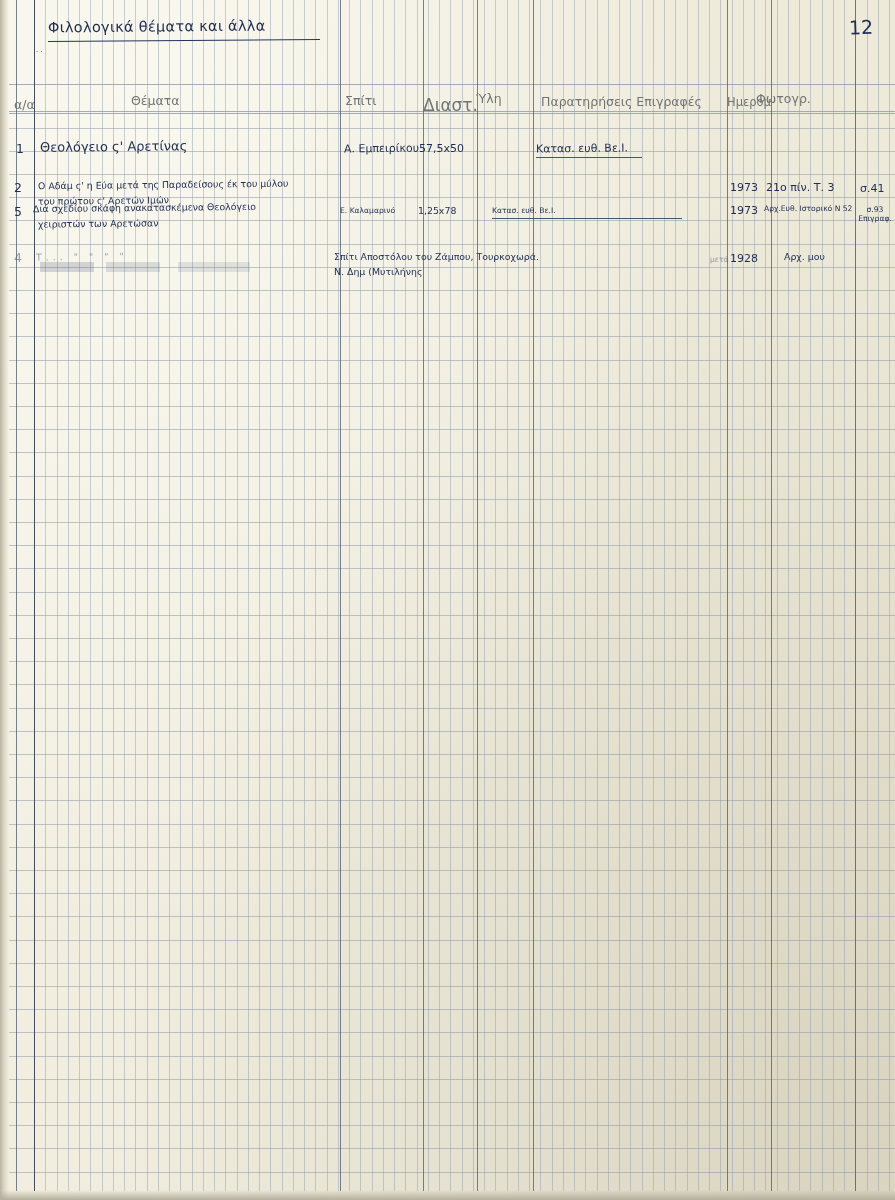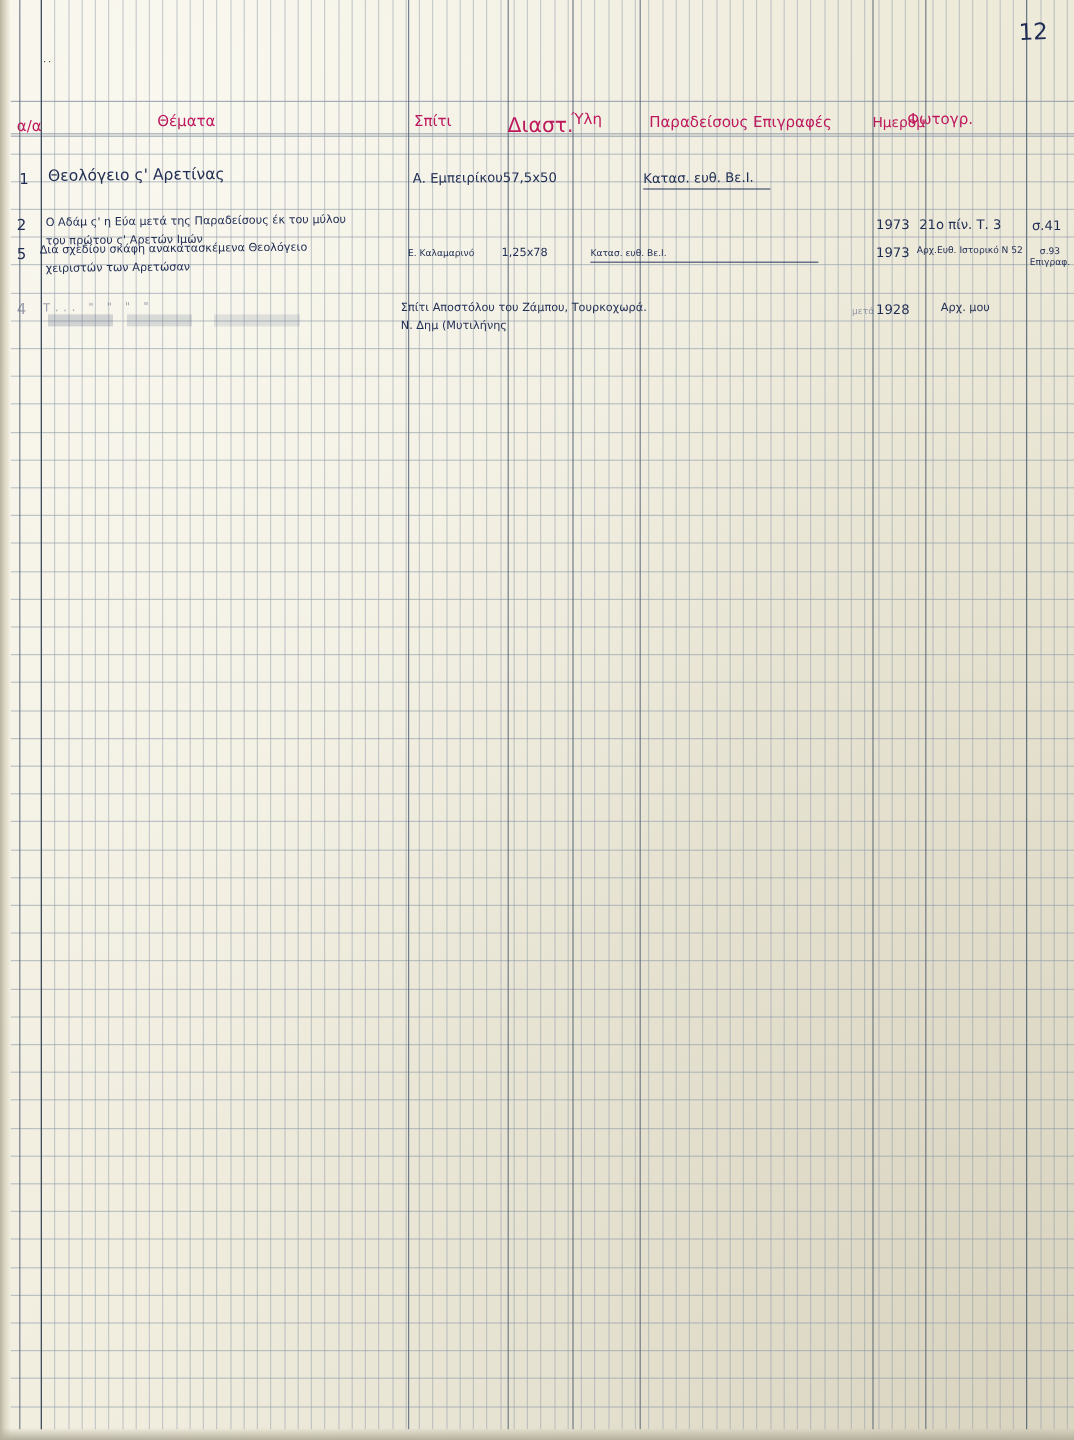--- a/index.html
+++ b/index.html
@@ -109,21 +109,21 @@
     font-size: 9px;
     color: #3b4a6b;
     letter-spacing: 2px;
   }
 
   
   .colhead {
     position: absolute;
     font-family: "DejaVu Sans", sans-serif;
     font-size: 12.5px;
-    color: #be185d;
+    color: #737373;
     white-space: nowrap;
   }
 
   
   .cell {
     position: absolute;
     font-family: "DejaVu Sans", sans-serif;
     color: #1f2c53;
     white-space: nowrap;
     line-height: 1.05;
@@ -298,29 +298,33 @@
       <div class="vline major" style="left: 524px;"></div>
       <div class="vline major" style="left: 718px;"></div>
       <div class="vline major" style="left: 762px;"></div>
       <div class="vline major" style="left: 846px;"></div>
       <div class="vline strong" style="left: 25px;"></div>
     </div>
 
   <div id="edge-left"></div>
   <div id="edge-bottom"></div>
 
+  <div id="title-wrap">
+    <div id="doc-title">Φιλολογικά θέματα και άλλα</div>
+    <div id="title-underline"></div>
+  </div>
   <div id="page-number">12</div>
   <div id="corner-dots">..</div>
 
   <div class="colhead" style="left:14px;  top:97px;">α/α</div>
   <div class="colhead" style="left:131px; top:93px;">Θέματα</div>
   <div class="colhead" style="left:345px; top:93px;">Σπίτι</div>
   <div class="colhead" style="left:423px; top:95px; font-size:17px;">Διαστ.</div>
   <div class="colhead" style="left:476px; top:91px;">Ύλη</div>
-  <div class="colhead" style="left:541px; top:94px;">Παραδείσους  Επιγραφές</div>
+  <div class="colhead" style="left:541px; top:94px;">Παρατηρήσεις  Επιγραφές</div>
   <div class="colhead" style="left:727px; top:95px; font-size:11.5px;">Ημερομ</div>
   <div class="colhead" style="left:756px; top:91px;">Φωτογρ.</div>
 
   <div class="cell sz-num" style="left:16px; top:142px;">1</div>
   <div class="cell sz-lg tilt1" style="left:40px; top:140px;">Θεολόγειο ς' Αρετίνας</div>
   <div class="cell sz-md tilt1" style="left:344px; top:143px;">Α. Εμπειρίκου</div>
   <div class="cell sz-md" style="left:419px; top:143px;">57,5x50</div>
   <div class="cell sz-md tilt1" style="left:536px; top:143px;">Κατασ. ευθ. Βε.Ι.</div>
   <div class="strike" style="left:536px; top:157px; width:106px;"></div>
 

